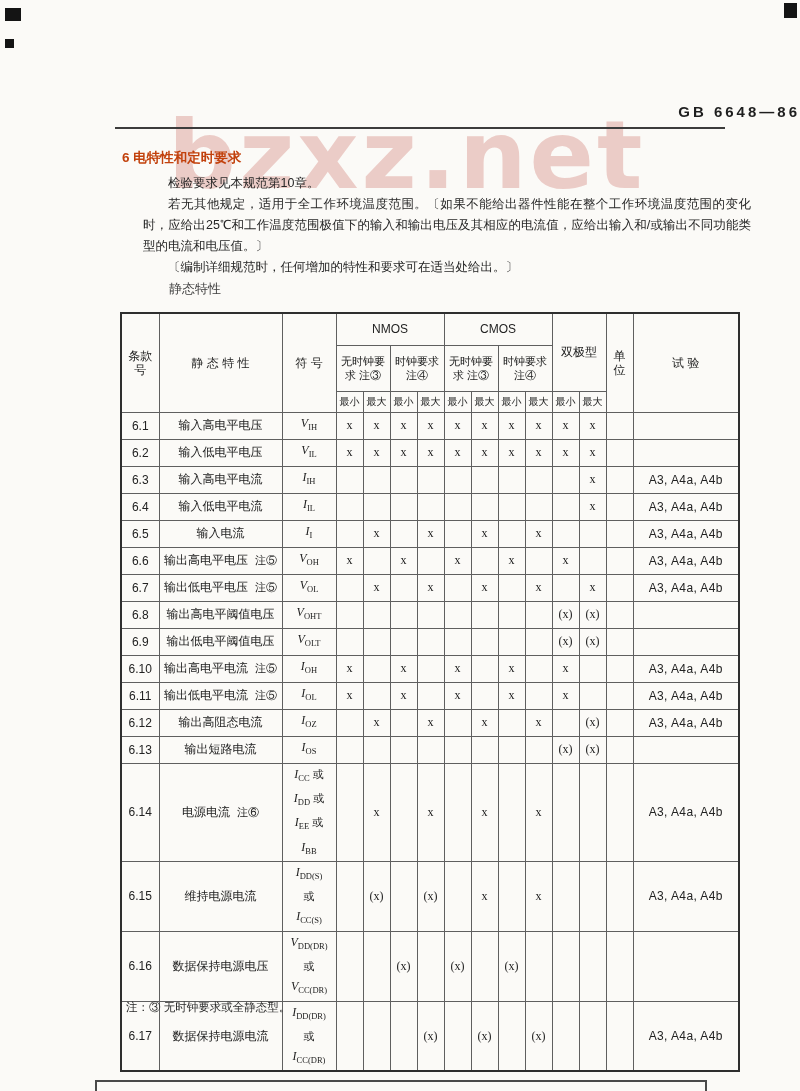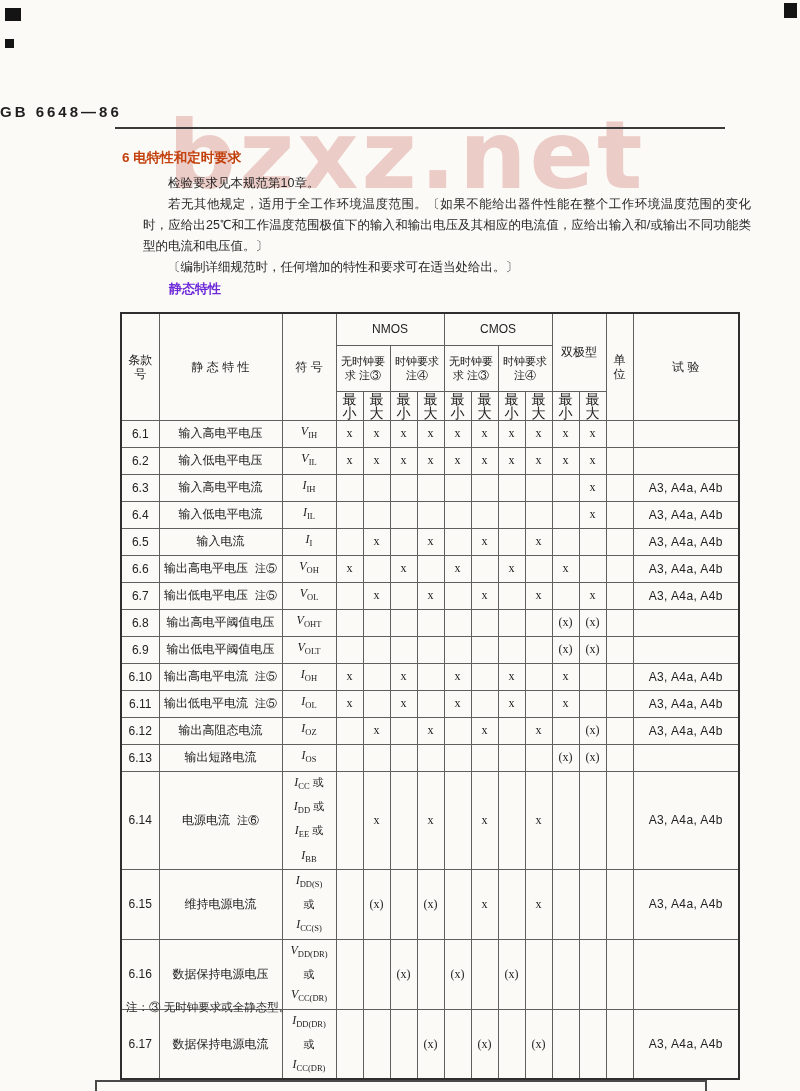--- a/index.html
+++ b/index.html
@@ -2,38 +2,38 @@
 <html><head>
 <meta charset="utf-8">
 <style>
   html,body{margin:0;padding:0;background:#e8e8e8;}
   .page{position:relative;width:800px;height:1091px;margin:0 auto;background:#fbfaf7;
         overflow:hidden;font-family:"Liberation Sans",sans-serif;color:#2b2b2b;padding-left:36px;}
   .corner-mark{position:absolute;background:#141414;}
   .watermark{position:absolute;left:168px;top:100px;font-family:"DejaVu Sans",sans-serif;
         font-weight:bold;font-size:95px;letter-spacing:3px;color:#dd9f98;opacity:.5;
         z-index:0;white-space:nowrap;}
-  .doc-number{position:absolute;left:0;top:103px;width:800px;text-align:left;z-index:1;
+  .doc-number{position:absolute;left:0;top:103px;width:800px;text-align:right;z-index:1;
         font-size:15px;font-weight:bold;letter-spacing:3px;color:#1e1e1e;}
   .head-rule{position:absolute;left:115px;top:127px;width:610px;height:2px;background:#3c3c3c;z-index:1;}
   .section-title{position:absolute;left:122px;top:149px;z-index:1;font-size:13.5px;font-weight:bold;color:#c2410c;}
   .body-text{position:absolute;left:120px;top:173px;width:608px;z-index:1;font-size:12.5px;
         line-height:21px;color:#262626;margin-left:23px;}
   .body-text p{margin:0;text-indent:2em;text-align:justify;}
-  .subsection-title{margin:2px 0 0 0;text-indent:2em;font-weight:bold;font-size:13px;color:#6d28d9;}
+  .subsection-title{margin:2px 0 0 0;text-indent:2em;font-weight:normal;font-size:13px;color:#404040;}
   table.spec{position:absolute;left:120px;top:312px;z-index:1;width:619px;border-collapse:collapse;
         table-layout:fixed;border:2px solid #2e2e2e;}
   table.spec th,table.spec td{border:1px solid #5f5f5f;padding:0 2px;text-align:center;
         font-weight:normal;font-size:12px;color:#222;vertical-align:middle;overflow:hidden;}
   thead th{font-size:11.5px;line-height:14px;margin-top:37px;}
   tr.h-group{height:32px;}
   tr.h-sub{height:46px;}
   tr.h-sub th{font-size:11px;}
   tr.h-minmax{height:21px;}
-  tr.h-minmax th{font-size:14px;padding:0;}
+  tr.h-minmax th{font-size:10px;padding:0;}
   tbody td{border-top:1px dashed #6f6f6f;border-bottom:1px dashed #6f6f6f;}
   tbody tr{height:27px;}
   td.clause{font-weight:bold;font-size:11.5px;}
   td.charact{text-align:left;padding-left:4px;font-size:12px;white-space:nowrap;}
   td.charact .note{margin-left:7px;font-size:11px;}
   td.symbol{text-align:left;padding-left:5px;font-family:"Liberation Serif",serif;
         font-style:italic;font-size:13px;line-height:20px;}
   td.symbol sub{font-style:normal;font-size:8.5px;letter-spacing:0;}
   td.symbol .or-inline{font-style:normal;font-family:"Liberation Sans",sans-serif;font-size:11px;}
   td.symbol .or-line{font-style:normal;font-family:"Liberation Sans",sans-serif;

